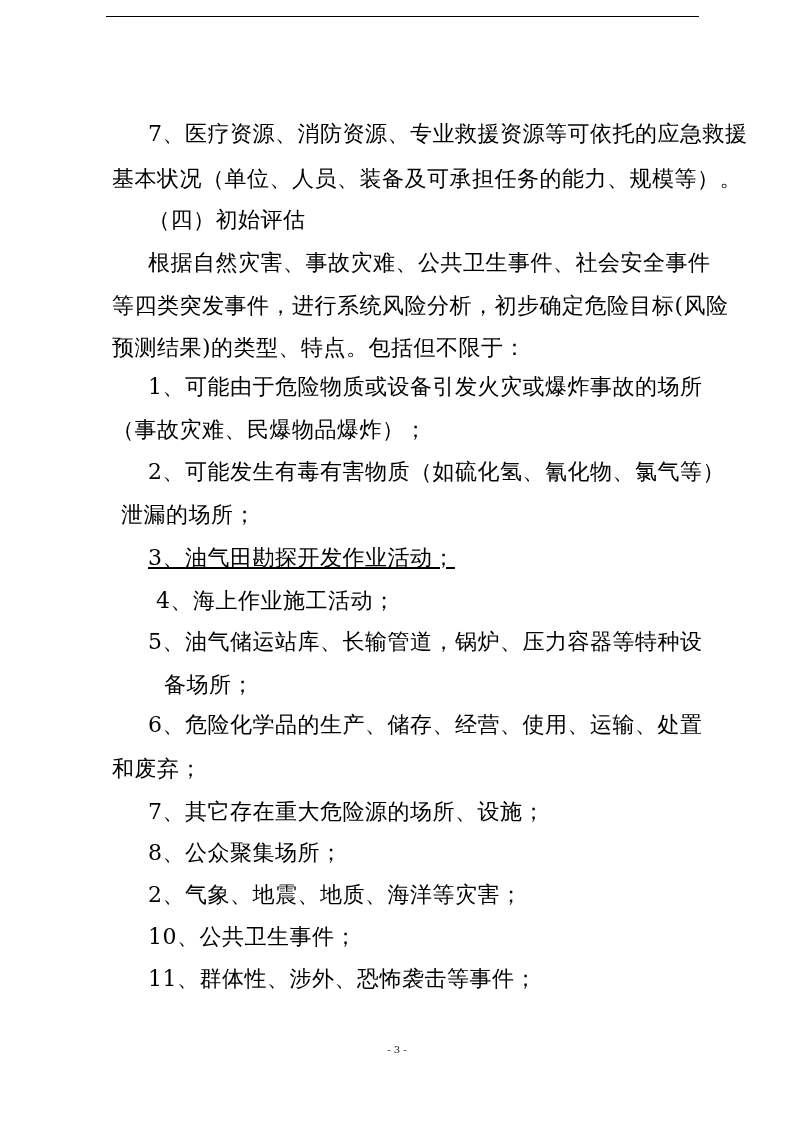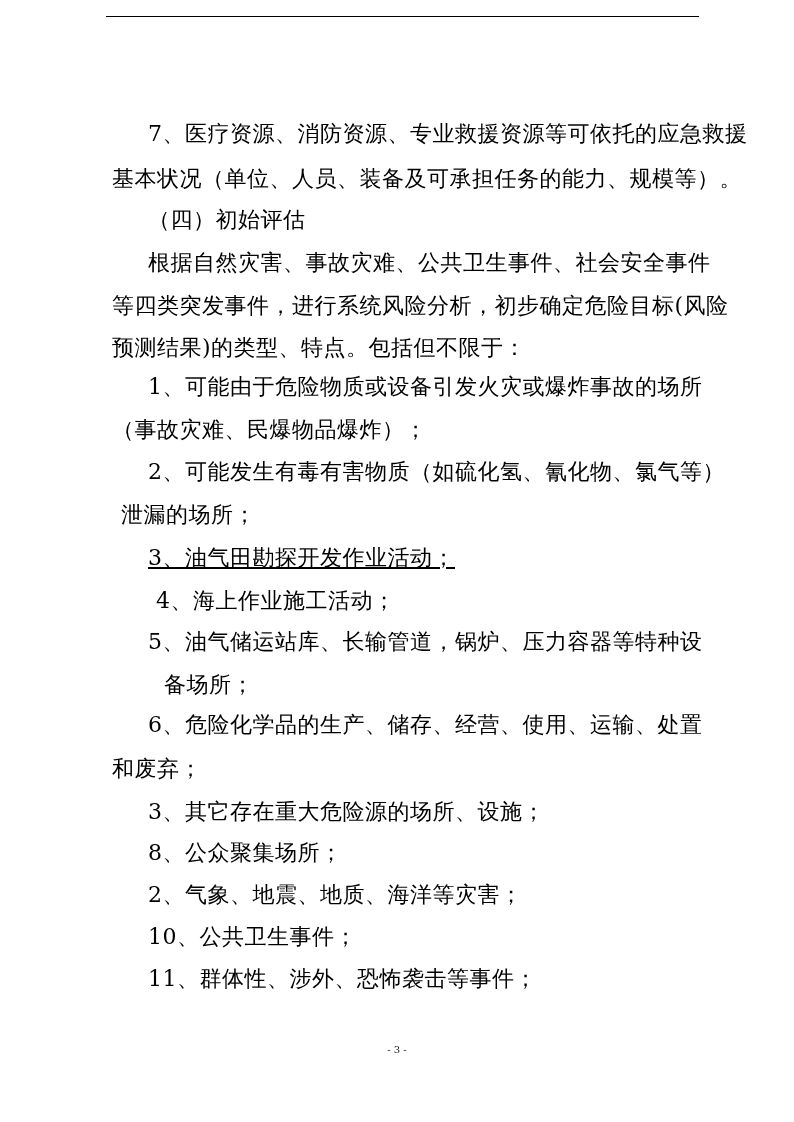--- a/index.html
+++ b/index.html
@@ -32,20 +32,20 @@
 
   <div class="line" style="left:148px;top:546px;text-decoration:underline;">3、油气田勘探开发作业活动；</div>
   <div class="line" style="left:156px;top:589px;">4、海上作业施工活动；</div>
 
   <div class="line" style="left:148px;top:630px;">5、油气储运站库、长输管道，锅炉、压力容器等特种设</div>
   <div class="line" style="left:120px;top:673px;margin-left:44px;">备场所；</div>
 
   <div class="line" style="left:148px;top:713px;">6、危险化学品的生产、储存、经营、使用、运输、处置</div>
   <div class="line" style="left:112px;top:757px;">和废弃；</div>
 
-  <div class="line" style="left:148px;top:800px;">3、其它存在重大危险源的场所、设施；</div>
+  <div class="line" style="left:148px;top:800px;">7、其它存在重大危险源的场所、设施；</div>
   <div class="line" style="left:148px;top:841px;">8、公众聚集场所；</div>
   <div class="line" style="left:148px;top:883px;">2、气象、地震、地质、海洋等灾害；</div>
   <div class="line" style="left:148px;top:925px;">10、公共卫生事件；</div>
   <div class="line" style="left:148px;top:967px;">11、群体性、涉外、恐怖袭击等事件；</div>
 </div>
 
 <div class="footer">- 3 -</div>
 
 </body></html>

